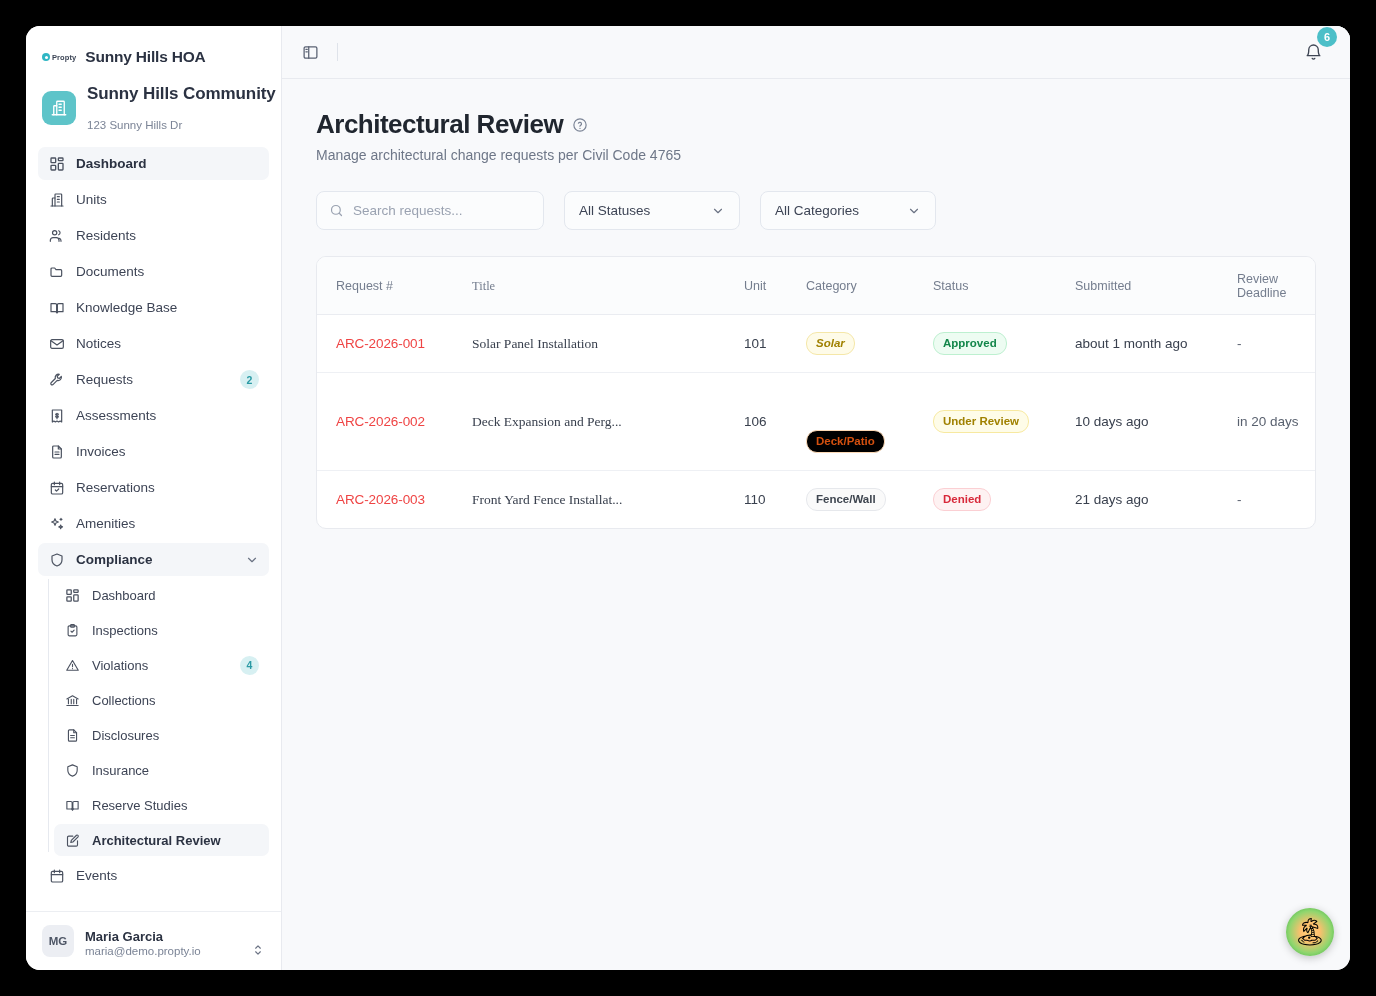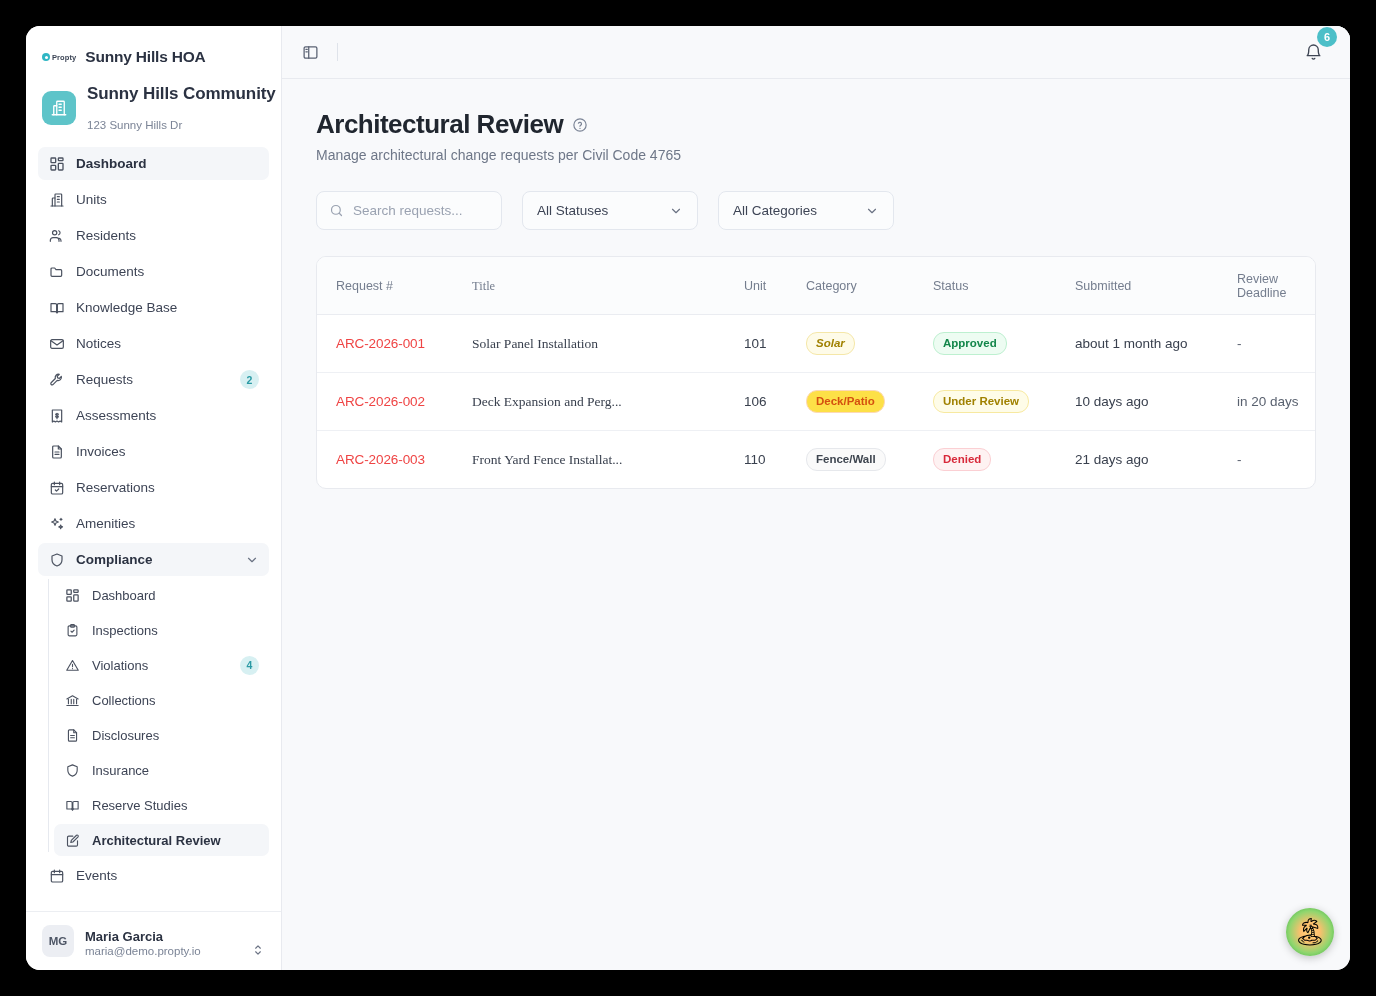--- a/index.html
+++ b/index.html
@@ -143,21 +143,21 @@
   .page-title-row { display: flex; align-items: center; gap: 9px; }
   .page-title {
     font-size: 26px; font-weight: bold; color: #20262f;
     letter-spacing: -.5px;
   }
   .help-icon { color: #7b8496; display:flex; cursor: pointer; }
   .page-sub { font-size: 14px; color: #6e7788; margin-top: 7px; }
 
   .filters { display: flex; gap: 20px; margin-top: 28px; }
   .search-box {
-    width: 186px; height: 39px; border: 1px solid #e3e7ee;
+    width: 228px; height: 39px; border: 1px solid #e3e7ee;
     border-radius: 8px; background: #fbfcfd;
     display: flex; align-items: center; gap: 9px; padding: 4px 12px;
   }
   .search-box .ph { font-size: 13.5px; color: #9aa2b1; }
   .select-box {
     width: 176px; height: 39px; border: 1px solid #e3e7ee;
     border-radius: 8px; background: #fbfcfd;
     display: flex; align-items: center; padding: 0 14px;
     cursor: pointer;
   }
@@ -194,21 +194,21 @@
   .req-id { font-weight: normal; color: #ef4444; letter-spacing: -.1px; margin-top: 45px; }
   .title-cell { color: #39404e; }
   .dash { color: #59616f; }
 
   .pill {
     display: inline-block; padding: 3px 9px; border-radius: 11px;
     font-size: 11.5px; font-weight: bold; line-height: 15px;
     border: 1px solid;
   }
   .pill-solar      { background:#fefbe8; color:#a08100; border-color:#f5e7a8;font-style:italic; }
-  .pill-deck       { background:#fde047; color:#d4500f; border-color:#fcd9b6; }
+  .pill-deck       { background:#000000; color:#d4500f; border-color:#fcd9b6;margin-top:40px; }
   .pill-fence      { background:#fafafa; color:#3f4650; border-color:#e6e8ec; }
   .pill-approved   { background:#edfcf2; color:#13864a; border-color:#bdf0d0; }
   .pill-review     { background:#fefce8; color:#a08100; border-color:#f7e9a0; }
   .pill-denied     { background:#fef2f2; color:#d8293a; border-color:#fbcfd3; }
 
   .floating-widget {
     position: absolute; right: 16px; bottom: 14px;
     width: 48px; height: 48px; border-radius: 50%;
     background: radial-gradient(circle at 50% 50%, #ffd27a 0%, #ffbf6e 28%, #8fd66e 62%, #6bc45c 75%, #46b3d8 100%);
     box-shadow: 0 2px 8px rgba(0,0,0,.22);

